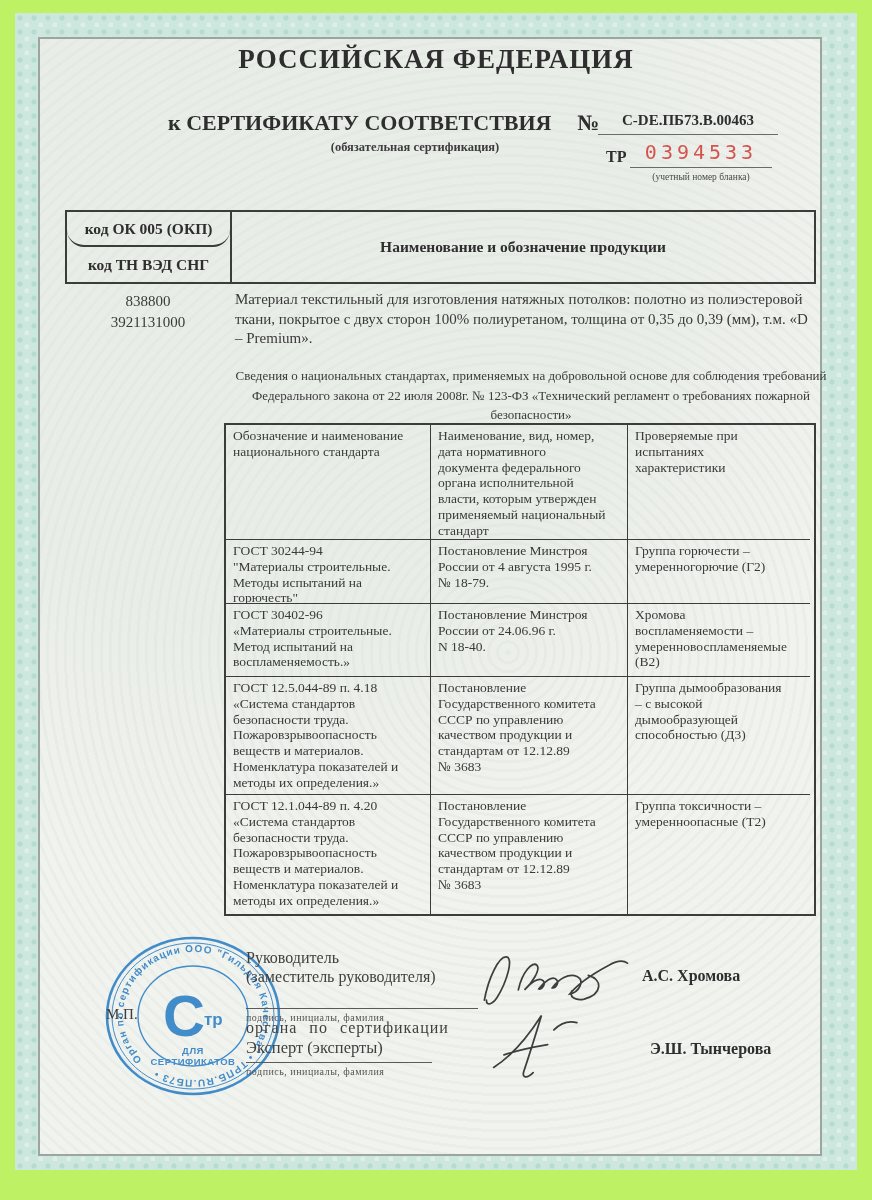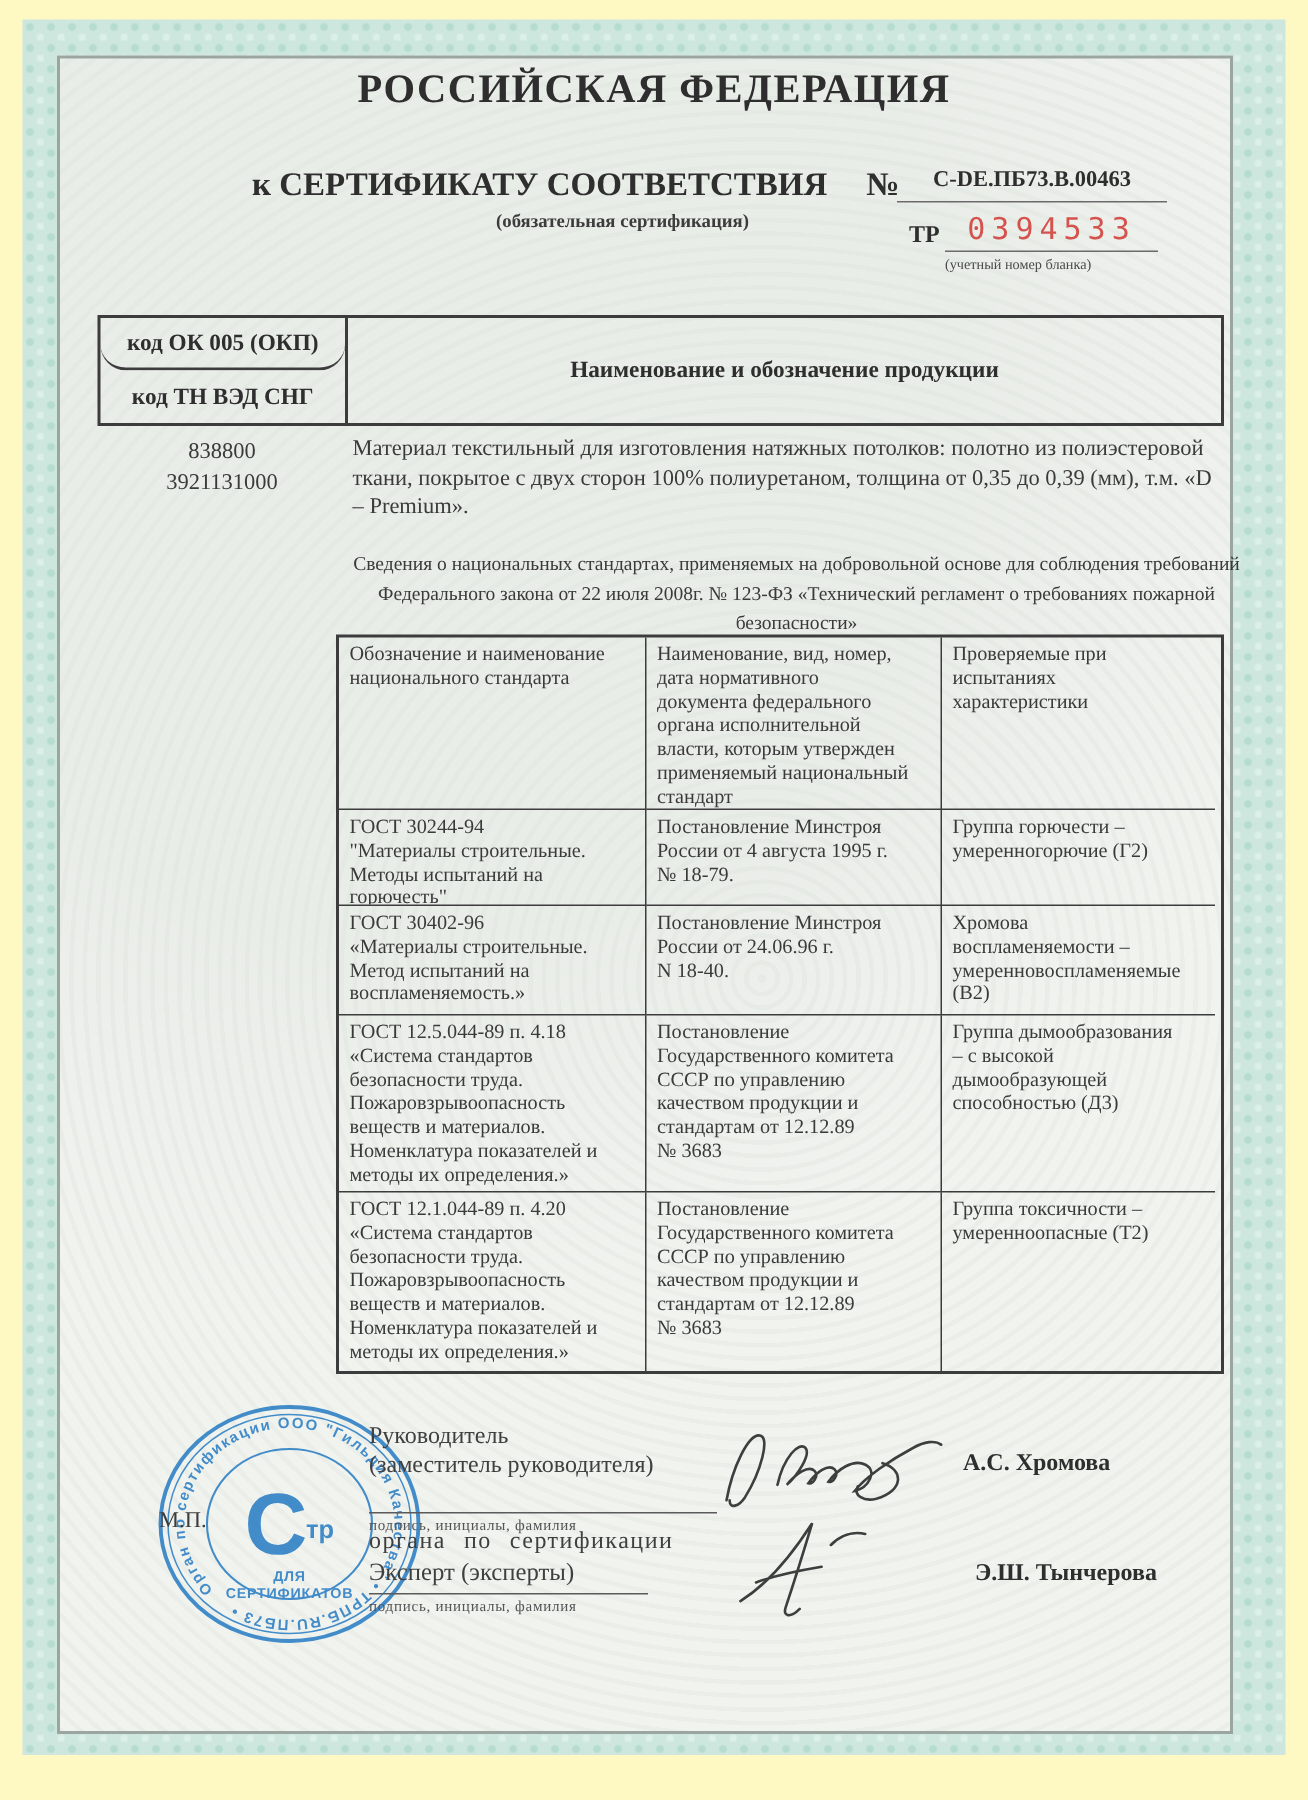--- a/index.html
+++ b/index.html
@@ -1,18 +1,18 @@
 <!DOCTYPE html>
 <html lang="ru"><head>
 <meta charset="utf-8">
 <style>
   html,body { margin:0; padding:0; background:#ffffff; }
   .page {
     position:relative; width:872px; height:1200px; overflow:hidden;
-    background:#fef9c3;
+    background:#bef264;
     font-family:"Liberation Serif","DejaVu Serif",serif;
     color:#3a3a3a;
   }
   
   .band {
     position:absolute; inset:13px 15px 30px 15px;
     background-color:#cde7df;
     background-image:
       radial-gradient(circle at 5px 5px, #b5dccf 2.2px, rgba(0,0,0,0) 3px),
       radial-gradient(circle at 12px 12px, #dcefe8 2.2px, rgba(0,0,0,0) 3px);
@@ -33,21 +33,21 @@
   .title-country { left:0; top:44px; width:872px; font-size:27px; font-weight:bold; letter-spacing:1px; color:#2e2e2e; }
   .doc-type { left:0; top:92px; width:860px; font-size:17px; font-weight:bold; letter-spacing:0.5px; color:#2e2e2e; }
   .cert-line { left:168px; top:110px; font-size:22px; font-weight:bold; color:#2e2e2e; display:flex; gap:26px; }
   .cert-number { left:598px; top:112px; width:180px; font-size:15px; font-weight:bold; text-align:center;
                  border-bottom:1.5px solid #6a6a6a; padding-bottom:5px; color:#2e2e2e; }
   .cert-kind { left:215px; top:140px; width:400px; font-size:12.5px; font-weight:bold; color:#3c3c3c; }
   .tr-label { left:606px; top:148px; font-size:16px; font-weight:bold; color:#2e2e2e; }
   .blank-number { left:630px; top:140px; width:142px; text-align:center; font-size:20px; letter-spacing:4px;
                   color:#d5534e; border-bottom:1px solid #6a6a6a; padding-bottom:3px;
                   font-family:"DejaVu Sans Mono","Liberation Mono",monospace; }
-  .blank-caption { left:630px; top:172px; width:142px; text-align:left; font-size:9.5px; color:#4a4a4a; }
+  .blank-caption { left:630px; top:172px; width:142px; text-align:center; font-size:9.5px; color:#4a4a4a; }
 
   .codes-box { left:65px; top:210px; width:747px; height:70px; border:2px solid #3c3c3c;
                display:grid; grid-template-columns:165px 1fr; }
   .codes-left { display:grid; grid-template-rows:1fr 1fr; border-right:2px solid #3c3c3c; }
   .codes-left > div { display:flex; align-items:center; justify-content:center;
                       font-size:15.5px; font-weight:bold; color:#2e2e2e;border-radius:17px; }
   .codes-left > div:first-child { border-bottom:2px solid #3c3c3c; }
   .codes-right { display:flex; align-items:center; justify-content:center;
                  font-size:15.5px; font-weight:bold; color:#2e2e2e; }
 

